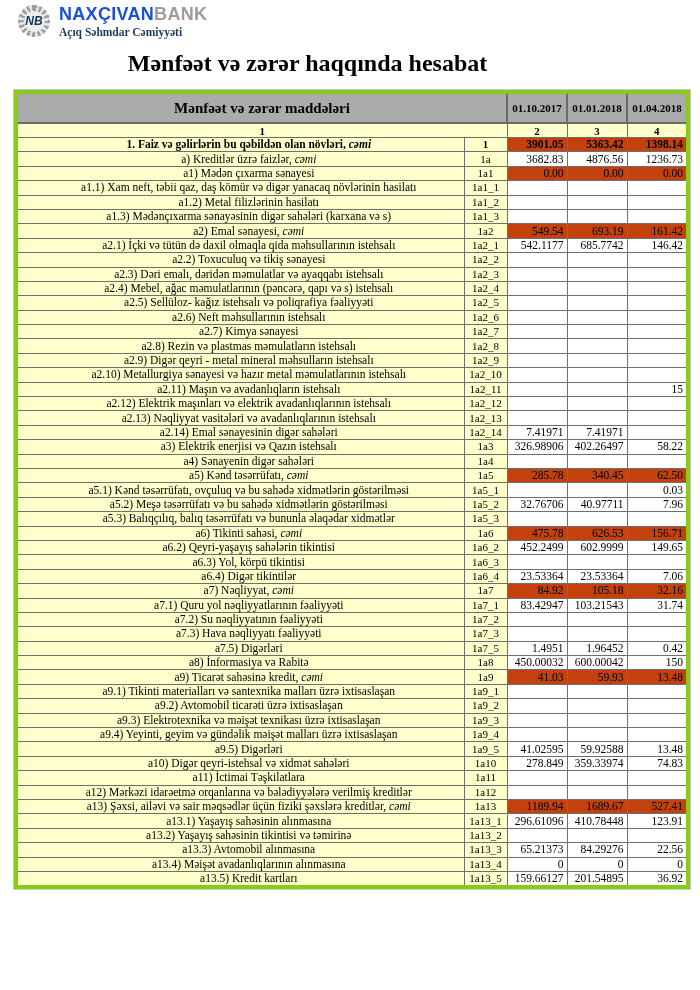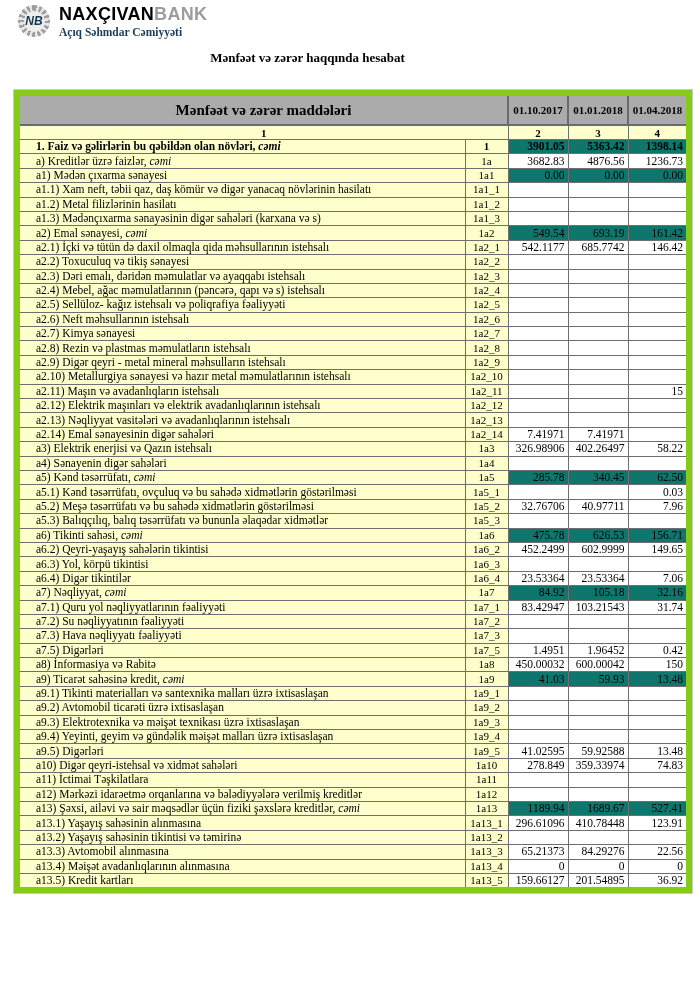--- a/index.html
+++ b/index.html
@@ -25,40 +25,40 @@
     background: #ededed;
     display: flex; align-items: center; justify-content: center;
     font-family: "Liberation Sans", sans-serif;
     font-weight: bold; font-style: italic; font-size: 12px; color: #16364e;
   }
   .brand-text { margin-left: 9px; }
   .brand-name {
     font-family: "Liberation Sans", sans-serif;
     font-weight: bold; font-size: 18px; line-height: 18px; letter-spacing: 0.3px;
   }
-  .brand-name .primary { color: #000000; margin-top: 48px; }
+  .brand-name .primary { color: #1d4ed8; margin-top: 48px; }
   .brand-name .secondary { color: #9c9c9c; }
   .brand-subtitle {
     font-family: "Liberation Serif", serif;
     font-weight: bold; font-size: 11.5px; color: #1c3a57; margin-top: 3px;
   }
 
   
   .page-title {
     position: absolute; top: 50px; left: 0; width: 615px;
     margin: 0; text-align: center;
-    font-size: 13px; font-weight: bold; color: #000;
+    font-size: 24px; font-weight: bold; color: #000;
     font-family: "Liberation Serif", serif;
   }
 
   
   table.report {
     position: absolute; top: 90px; left: 14px;
     width: 672px; border-collapse: collapse; table-layout: fixed;
-    border: 6px solid #84cc16;
+    border: 4px solid #84cc16;
     box-shadow: 0 0 0 1px #c9c9c9;
   }
   col.c-desc { width: 448px; }
   col.c-code { width: 43px; }
   col.c-v1 { width: 60px; }
   col.c-v2 { width: 60px; }
   col.c-v3 { width: 61px; }
 
   thead th {
     background: #ababab;
@@ -76,24 +76,24 @@
     text-align: center; font-weight: bold;
     font-size: 11px; height: 13px; padding: 0;
   }
 
   tbody td {
     border: 1px solid #6f6f6f;
     height: 13.4px; line-height: 13px;
     font-size: 11.5px; padding: 0;
     overflow: hidden; white-space: nowrap;
   }
-  td.lbl  { background: #ffffcc; text-align: left; padding-left: 16px; }
+  td.lbl  { background: #ffffcc; text-align: center; padding-left: 16px; }
   td.code { background: #ffffcc; text-align: center; font-size: 11px; }
   td.val  { background: #ffffff; text-align: right; padding-right: 3px; }
-  tr.hl td.val { background: #0f766e; }
+  tr.hl td.val { background: #c2410c; }
   tr.b td { font-weight: bold; }
   .it { font-style: italic; }
 </style>
 </head>
 <body>
 
 <div class="page">
 
   <div class="brand">
     <div class="emblem">

